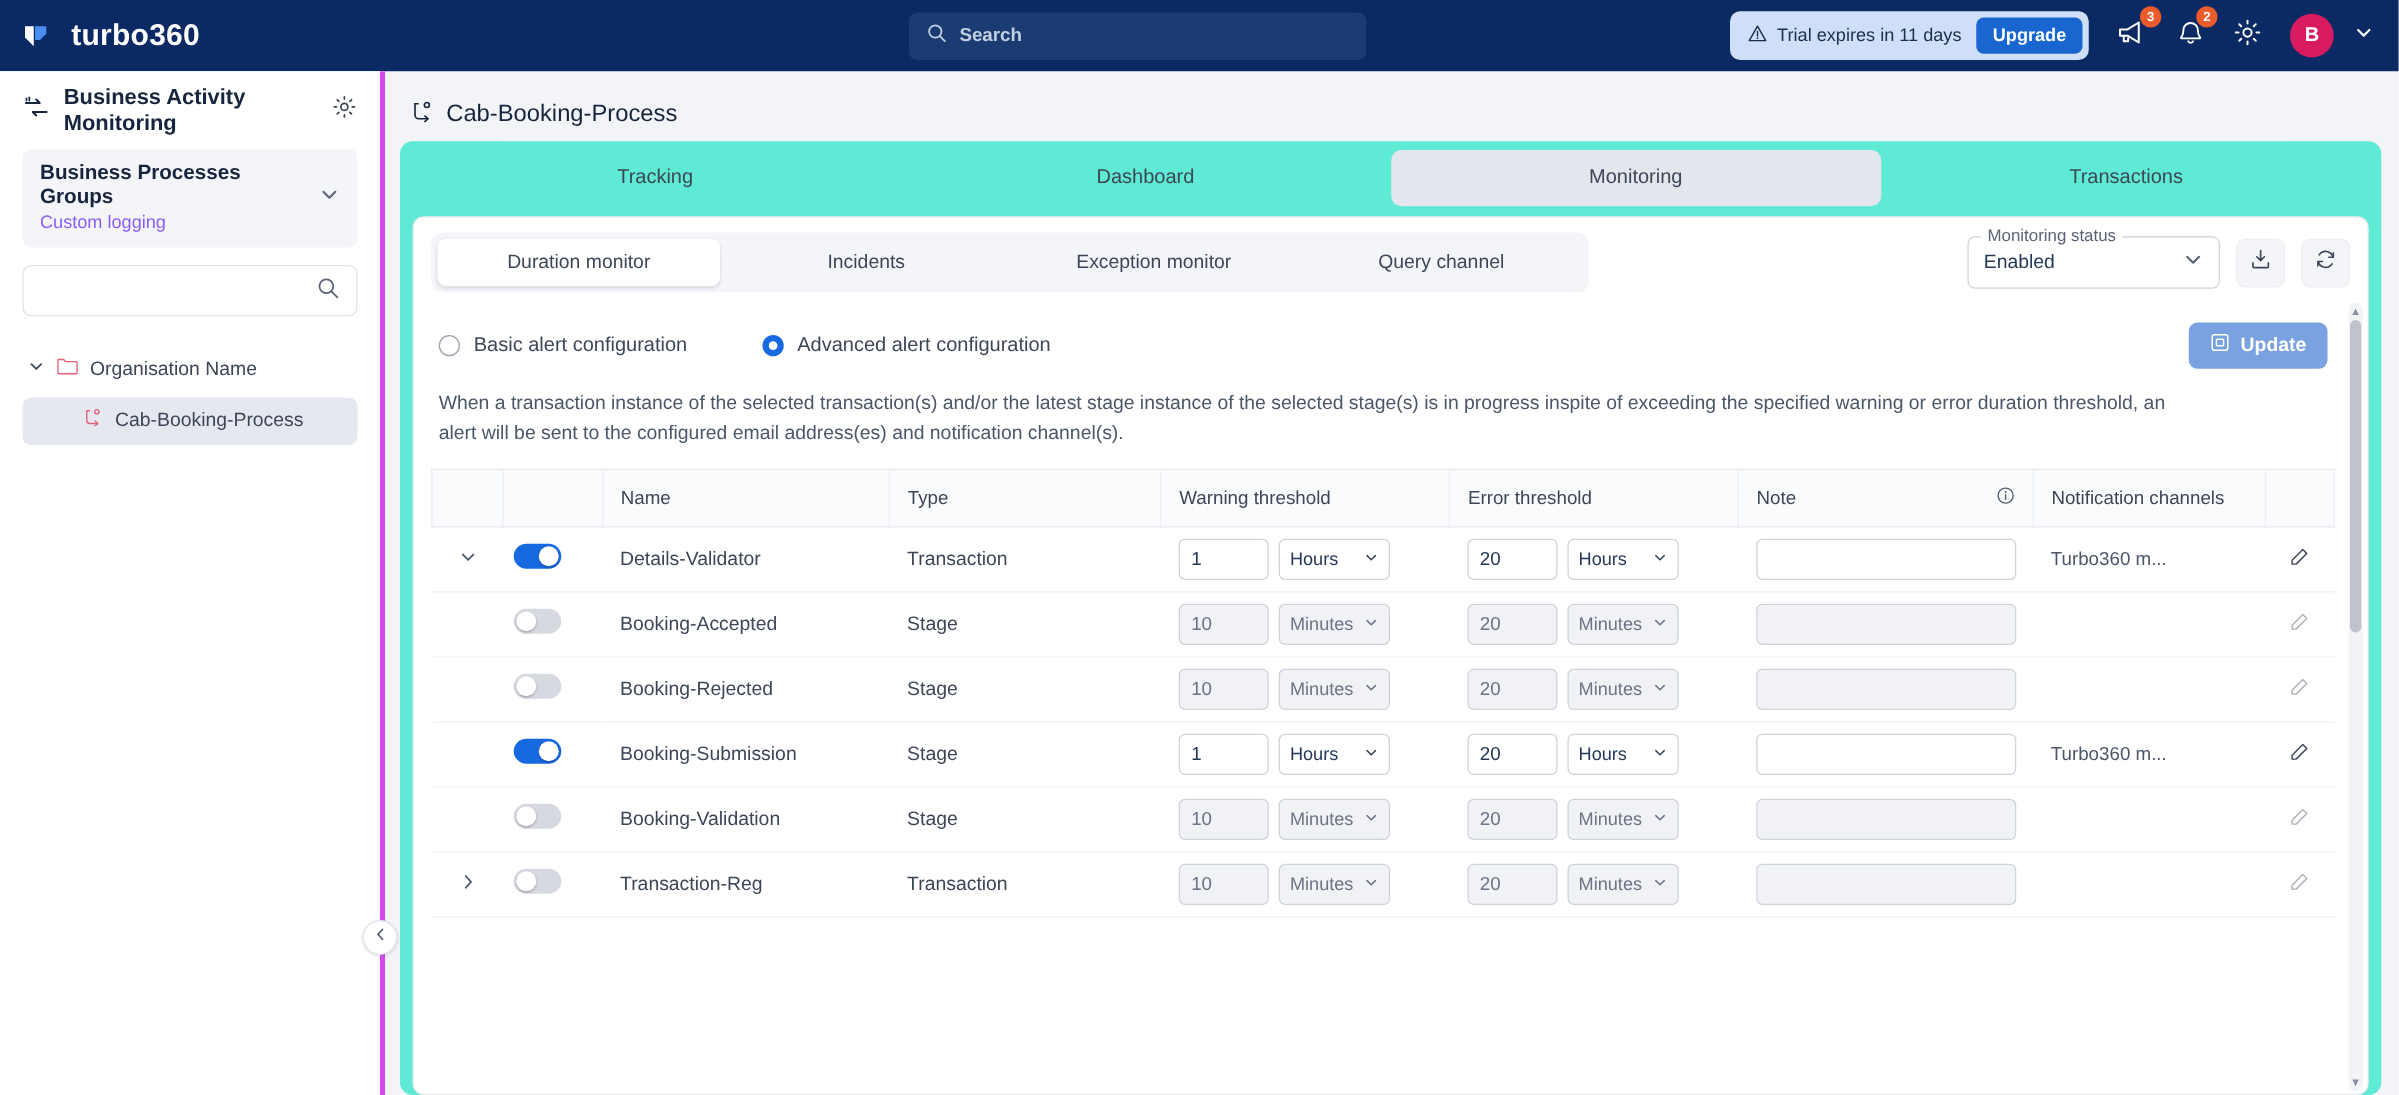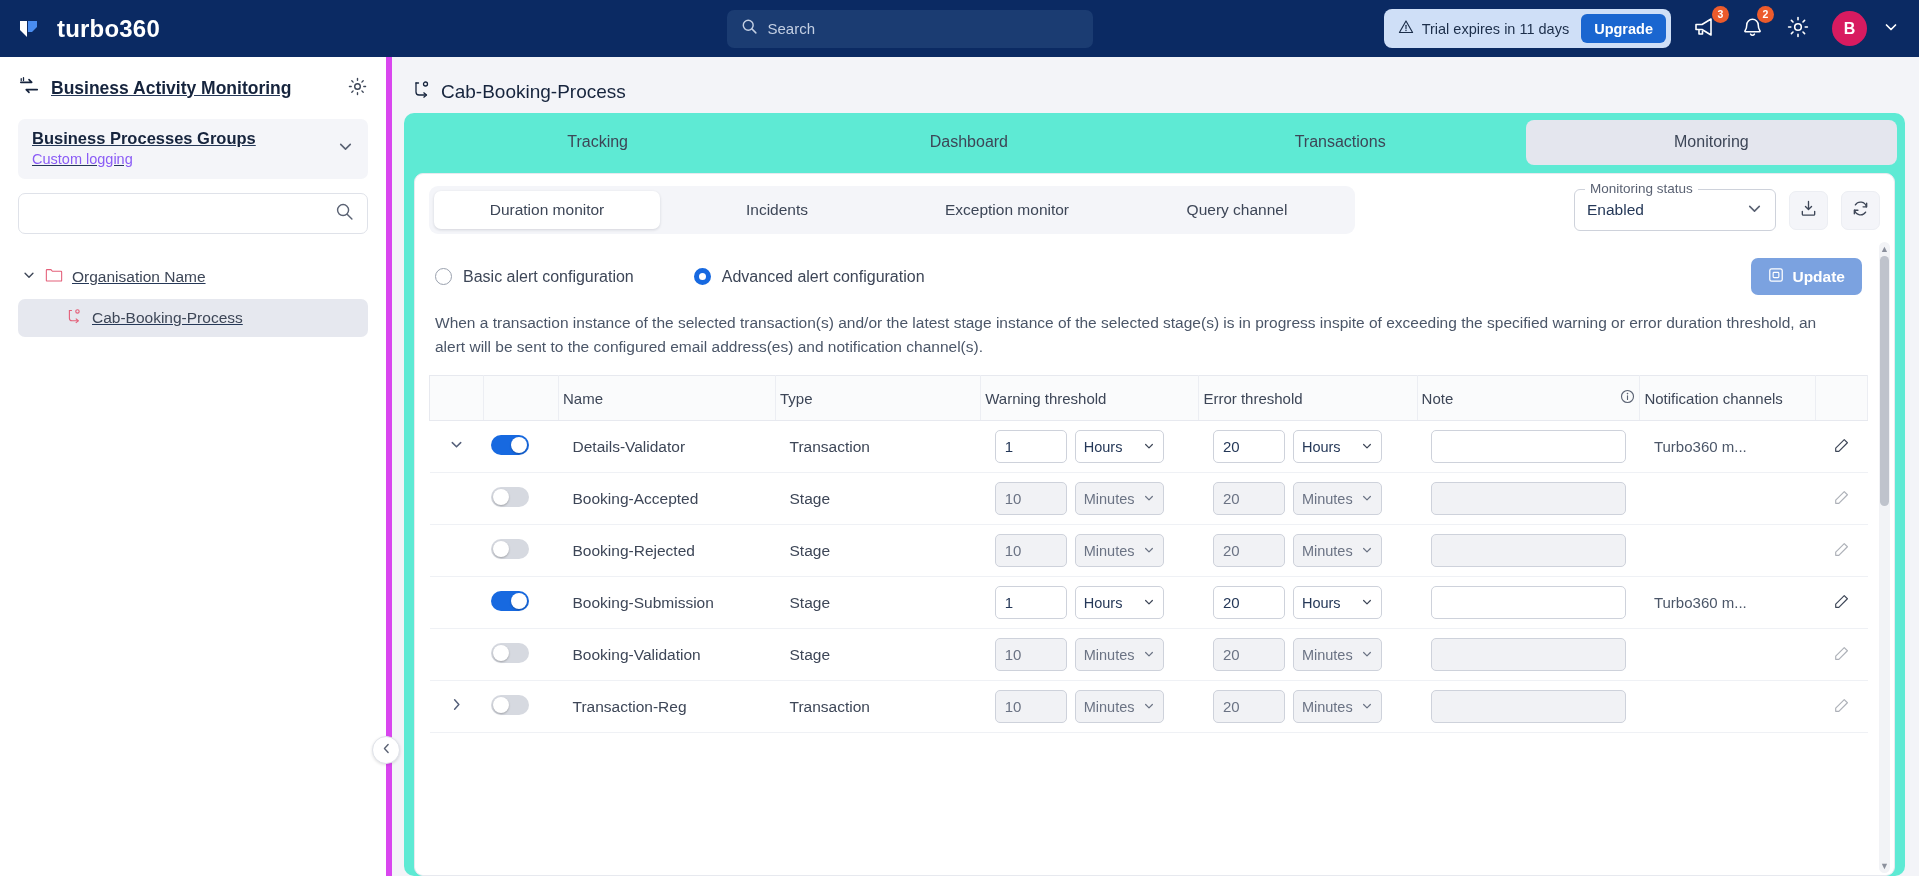--- a/index.html
+++ b/index.html
@@ -28,20 +28,21 @@
     font-size: 24px;
     font-weight: bold;
     letter-spacing: .2px;
   }
 
   .search-wrap {
     position: absolute;
     left: 50%;
     transform: translateX(-50%);
     margin-left: -50px;
+    font-weight: bold;
   }
   .search-box {
     width: 366px;
     height: 38px;
     background: #1b3c72;
     border-radius: 7px;
     display: flex;
     align-items: center;
     gap: 10px;
     padding: 0 14px;
@@ -101,27 +102,26 @@
     color: #fff;
     font-size: 16px; font-weight: bold;
     display: flex; align-items: center; justify-content: center;
   }
 
   
   .body-wrap { display: flex; height: 819px; }
 
   
   .sidebar {
-    width: 392px;
+    width: 308px;
     background: #ffffff;
-    border-right: 6px solid #d946ef;
+    border-right: 4px solid #d946ef;
     padding: 0 18px;
     position: relative;
     flex-shrink: 0;
-    text-decoration: underline;
   }
   .sb-title-row {
     display: flex; align-items: center;
     gap: 11px;
     height: 62px;
   }
   .sb-title {
     font-size: 17.5px;
     font-weight: bold;
     color: #16243d;
@@ -357,21 +357,21 @@
   }
   table.mon th {
     background: #fafbfc;
     border-top: 1px solid #e7e9ef;
     border-bottom: 1px solid #e7e9ef;
     border-right: 1px solid #eceef3;
     font-size: 15px;
     font-weight: normal;
     color: #3d4657;
     text-align: left;
-    padding: 13px 4px;
+    padding: 13px 14px;
     height: 44px;
   }
   table.mon th:first-child { border-left: 1px solid #e7e9ef; }
   table.mon td {
     border-bottom: 1px solid #eff1f5;
     padding: 9px 14px;
     font-size: 15.5px;
     color: #3d4657;
     height: 52px;
     vertical-align: middle;
@@ -633,22 +633,22 @@
           <path d="M4 3h2.5" stroke="#16243d" stroke-width="1.3" stroke-linecap="round"></path>
         </svg>
       </span>
       <span class="page-title">Cab-Booking-Process</span>
     </div>
 
     <div class="card">
       <div class="tabs">
         <div class="tab">Tracking</div>
         <div class="tab">Dashboard</div>
+        <div class="tab active">Monitoring</div>
         <div class="tab">Transactions</div>
-        <div class="tab active">Monitoring</div>
       </div>
 
       <div class="inner">
         <div class="subbar">
           <div class="segment">
             <div class="seg-item active">Duration monitor</div>
             <div class="seg-item">Incidents</div>
             <div class="seg-item">Exception monitor</div>
             <div class="seg-item">Query channel</div>
           </div>

